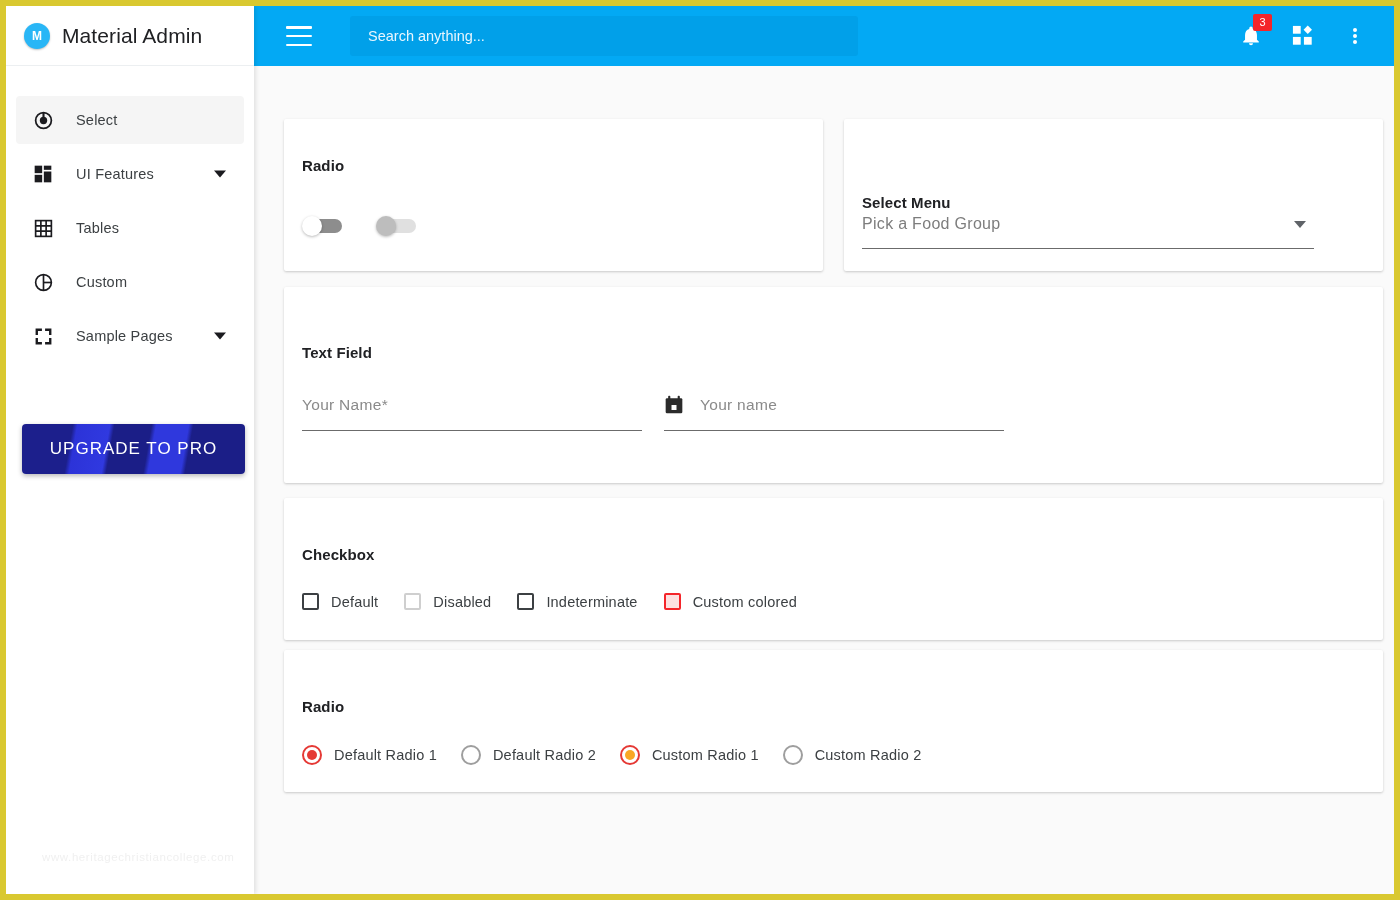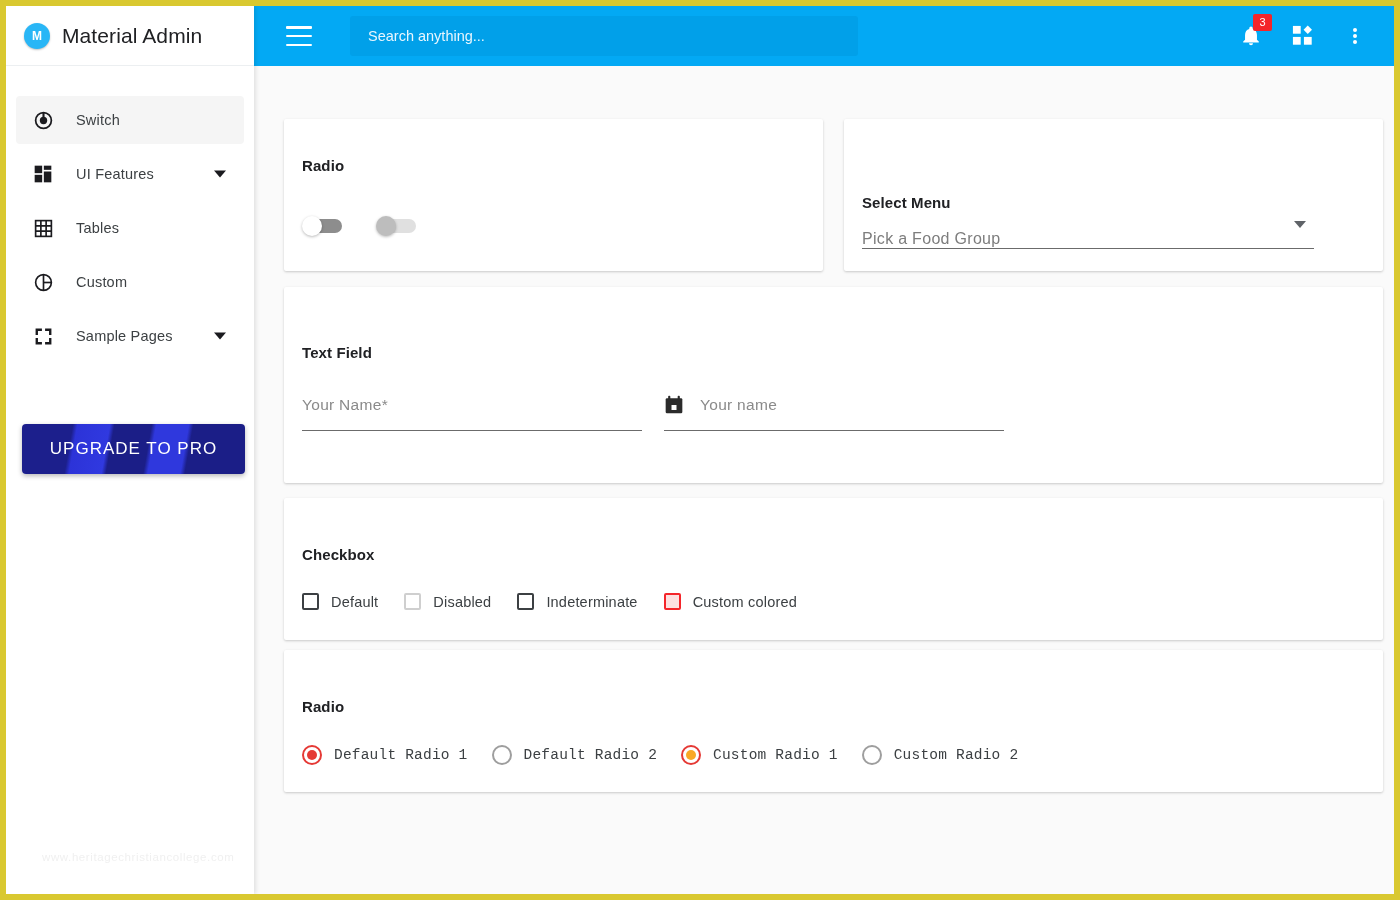--- a/index.html
+++ b/index.html
@@ -167,21 +167,21 @@
   #switch-2 .track { background: #e0e0e0; }
   #switch-2 .thumb { background: #bdbdbd; }
 
   
   #card-select { left: 590px; top: 53px; width: 539px; height: 152px; }
   #card-select .card-title { position: absolute; left: 18px; top: 38px; margin-top: 37px; }
   #select-field {
     position: absolute; left: 18px; top: 80px;
     width: 452px; height: 50px;
     border-bottom: 1px solid #6b6b6b;
-    display: flex; align-items: flex-end;
+    display: flex; align-items: center;
     cursor: pointer;
   }
   #select-value { font-size: 16px; color: #7d7d7d; letter-spacing: .3px; }
   #select-caret {
     position: absolute; right: 8px; top: 22px;
     width: 0; height: 0;
     border-left: 6px solid transparent;
     border-right: 6px solid transparent;
     border-top: 7px solid #5f6368;
   }
@@ -219,21 +219,21 @@
   }
   .cb-box.disabled { border-color: #cfcfcf; }
   .cb-box.custom { border-color: #f4252a; background: #fde0e0; }
   .cb-label { font-size: 14.5px; color: #3c4043; letter-spacing: .2px; }
 
   
   #card-radio { left: 30px; top: 584px; width: 1099px; height: 142px; }
   #card-radio .card-title { position: absolute; left: 18px; top: 48px; }
   #radio-row {
     position: absolute; left: 18px; top: 95px;
-    display: flex; align-items: flex-end; font-family: Liberation Mono, monospace;
+    display: flex; align-items: flex-end;
   }
   .rd-wrap { display: flex; align-items: center; margin-right: 24px; cursor: pointer; }
   .rd-circle {
     position: relative;
     width: 20px; height: 20px; border-radius: 50%;
     border: 2px solid #9e9e9e; margin-right: 12px; flex: 0 0 auto;
   }
   .rd-circle.sel-red { border-color: #e53935; }
   .rd-circle.sel-red::after {
     content: ""; position: absolute; left: 3px; top: 3px;
@@ -263,21 +263,21 @@
 
       <div class="nav-item active">
         <span class="nav-icon">
           <svg width="21" height="21" viewBox="0 0 24 24" fill="none" stroke="currentColor" stroke-width="2">
             <circle cx="12" cy="12" r="9"></circle>
             <path d="M12 3a9 9 0 0 1 0 18" stroke-width="0"></path>
             <circle cx="12" cy="12" r="4.2" fill="currentColor" stroke="none"></circle>
             <path d="M12 3v5" stroke-width="2.4"></path>
           </svg>
         </span>
-        <span class="nav-label">Switch</span>
+        <span class="nav-label">Select</span>
       </div>
 
       <div class="nav-item">
         <span class="nav-icon">
           <svg width="20" height="20" viewBox="0 0 24 24" fill="currentColor">
             <rect x="2" y="2" width="9" height="9"></rect>
             <rect x="13" y="2" width="9" height="5"></rect>
             <rect x="13" y="9" width="9" height="13"></rect>
             <rect x="2" y="13" width="9" height="9"></rect>
           </svg>

